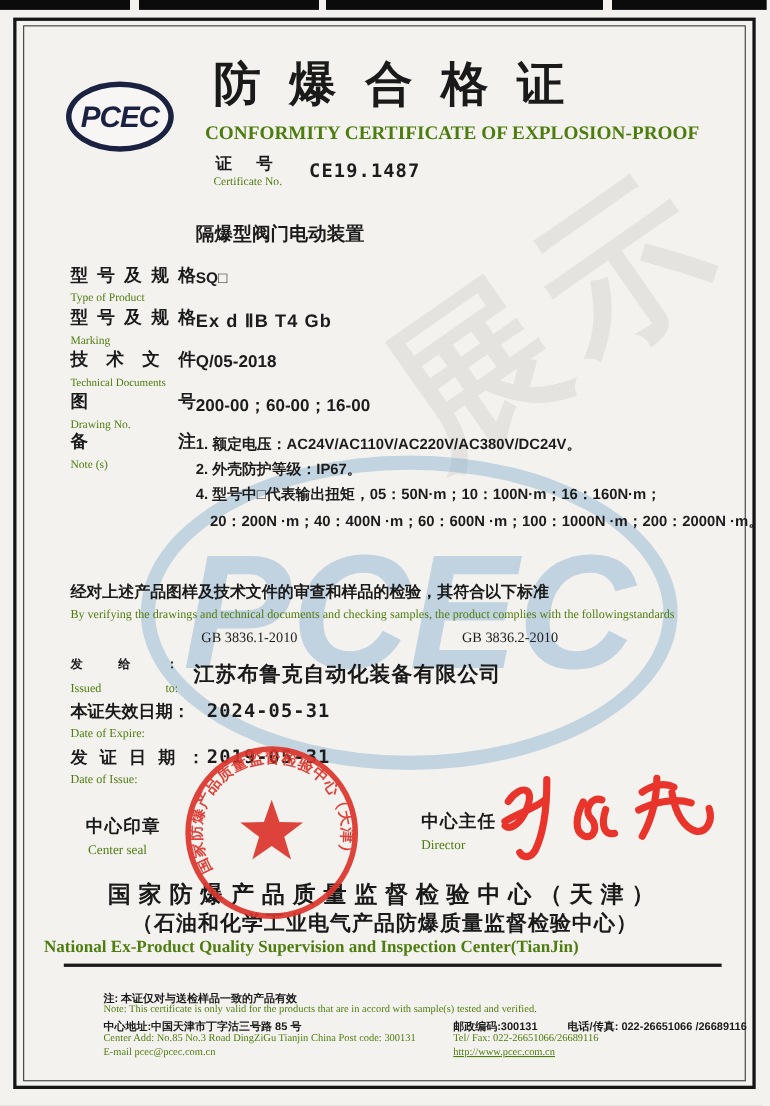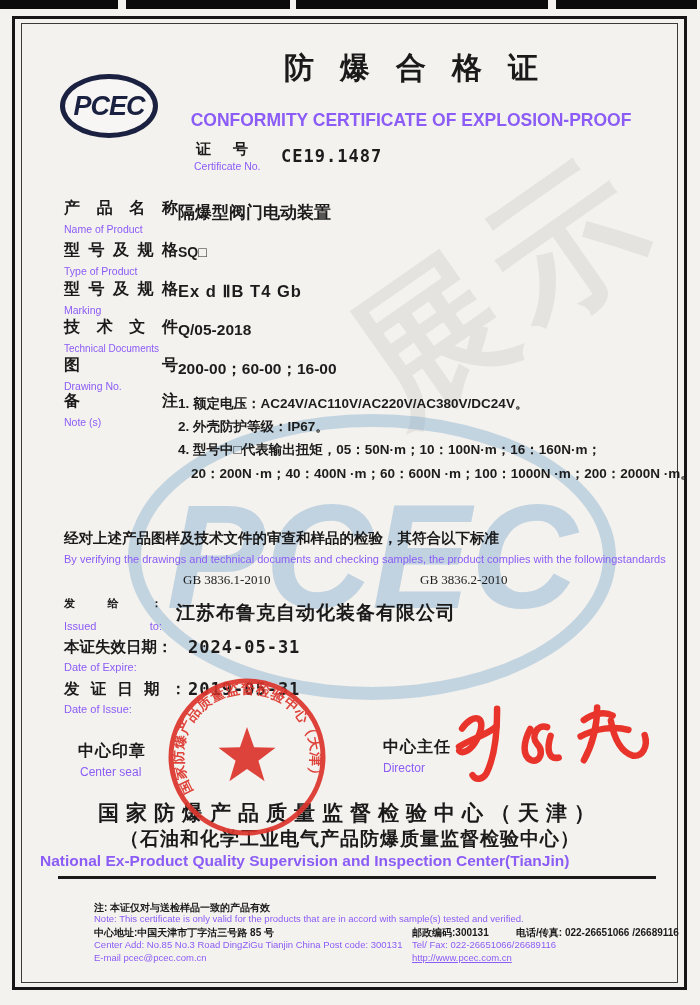--- a/index.html
+++ b/index.html
@@ -6,21 +6,21 @@
   html,body { background:#d8d6d2; }
   .page {
     position:relative; width:700px; height:1005px;
     background:#f4f2ee;
     font-family:"Liberation Sans", sans-serif;
     color:#1c1c1c; overflow:hidden;
     margin:0 auto;
   }
   .abs { position:absolute; }
   .zh { font-family:"Liberation Sans", sans-serif; font-weight:700; color:#1a1a1a; }
-  .en { font-family:Liberation Sans, sans-serif; color:#8b5cf6; }
+  .en { font-family:Liberation Serif, serif; color:#4d7c0f; }
   .mono { font-family:"DejaVu Sans Mono", monospace; font-weight:700; }
   .jl { display:inline-block; text-align:justify; text-align-last:justify; }
 
   
   .top-strip {
     left:0; top:0; width:697px; height:9px;
     background:repeating-linear-gradient(90deg,#0b0b0b 0 118px,#f4f2ee 118px 126px,#0b0b0b 126px 290px,#f4f2ee 290px 296px,#0b0b0b 296px 430px);
   }
   .frame-outer { left:12px; right:13px; top:16px; bottom:15px; border:3px solid #161616; }
   .frame-inner { left:21px; right:22px; top:23px; bottom:22px; border:1px solid #3a3a3a; }
@@ -46,21 +46,21 @@
   .z3 { z-index:3; }
 
   
   .logo {
     left:60px; top:74px; width:98px; height:64px;
     border:5px solid #1b2140; border-radius:50%;
     display:flex; align-items:center; justify-content:center;
     background:rgba(255,255,255,0.35);
   }
   .logo span { font-style:italic; font-weight:700; font-size:27px; color:#1b2140; letter-spacing:-1px; }
-  .title { left:168px; top:48px; width:486px; text-align:center; font-size:30px; letter-spacing:26px; text-indent:26px; font-weight:700; }
+  .title { left:168px; top:48px; width:486px; font-size:43px; letter-spacing:26px; text-indent:26px; font-weight:700; }
   .subtitle { left:168px; top:110px; width:486px; text-align:center; font-weight:700; font-size:17.5px; }
   .certno-zh { left:196px; top:140px; width:52px; font-size:15px; }
   .certno-en { left:194px; top:160px; font-size:10.5px; }
   .certno-val { left:281px; top:146px; font-size:17px; letter-spacing:1px; }
 
   
   .flabel-zh { width:114px; font-size:16px; }
   .flabel-en { font-size:10.5px; }
   .fval { font-weight:700; }
 
@@ -103,24 +103,20 @@
 
   <div class="abs logo z2">
     <span>PCEC</span>
   </div>
   <div class="abs title zh z2">防爆合格证</div>
   <div class="abs subtitle en z2">CONFORMITY CERTIFICATE OF EXPLOSION-PROOF</div>
   <div class="abs certno-zh zh jl z2">证号</div>
   <div class="abs certno-en en z2">Certificate No.</div>
   <div class="abs certno-val mono z2">CE19.1487</div>
 
-  <div class="abs z2" style="left:64px; top:198px;">
-    <span class="zh jl flabel-zh">产品名称</span><br>
-    <span class="en flabel-en">Name of Product</span>
-  </div>
   <div class="abs fval z2" style="left:178px; top:201px; font-size:17px;">隔爆型阀门电动装置</div>
 
   <div class="abs z2" style="left:64px; top:240px;">
     <span class="zh jl flabel-zh">型号及规格</span><br>
     <span class="en flabel-en">Type of Product</span>
   </div>
   <div class="abs fval z2" style="left:178px; top:244px; font-size:14px;">SQ□</div>
 
   <div class="abs z2" style="left:64px; top:279px;">
     <span class="zh jl flabel-zh">型号及规格</span><br>

